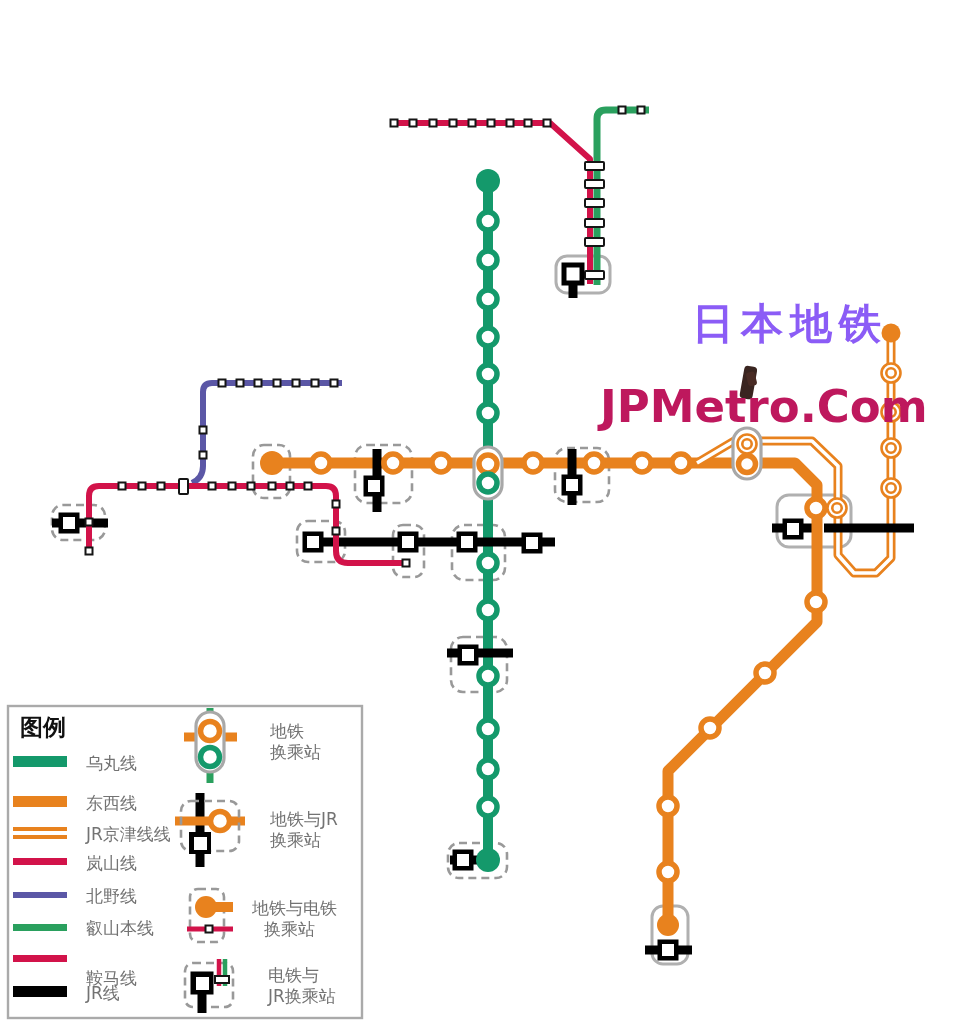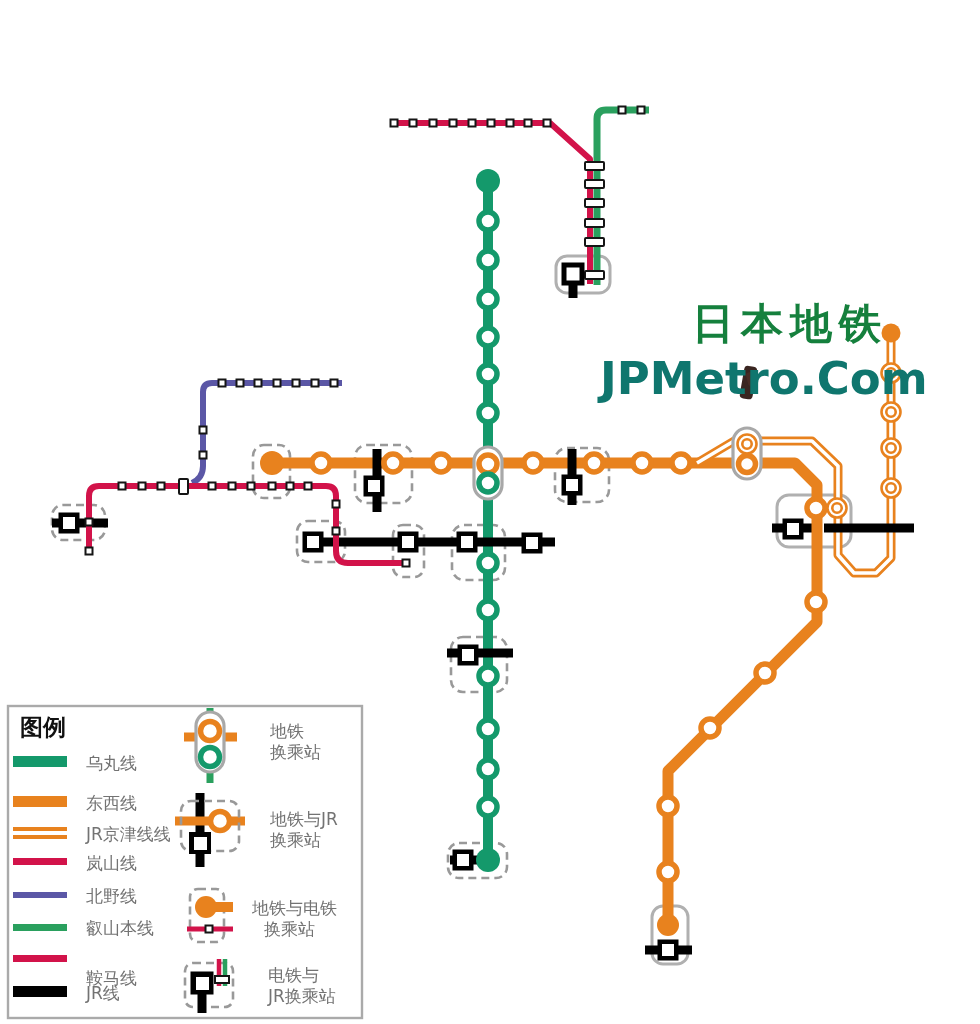--- a/index.html
+++ b/index.html
@@ -22,22 +22,22 @@
   .dr{fill:#fff;stroke:#e8821e;stroke-width:2.6;}
   .dr2{fill:none;stroke:#e8821e;stroke-width:2.6;}
   .ts{fill:#fff;stroke:#151515;stroke-width:2;}
   .jrq{fill:#000;} .jrqi{fill:#fff;}
   .term-t{fill:#14996b;} .term-o{fill:#e8821e;}
   .box{fill:none;stroke:#999;stroke-width:2.6;stroke-dasharray:8 5;}
   .boxs{fill:none;stroke:#b0b0b0;stroke-width:3;}
   .cap{fill:#fff;stroke:#a8a8a8;stroke-width:3.2;}
   
   .txt{position:absolute;color:#737373;white-space:nowrap;}
-  .title-cn{font-size:42px;font-weight:bold;letter-spacing:7px;color:#15803d;}
-  .title-site{font-size:45px;font-weight:bold;color:#0f766e;}
+  .title-cn{font-size:42px;font-weight:bold;letter-spacing:7px;color:#8b5cf6;}
+  .title-site{font-size:45px;font-weight:bold;color:#be185d;margin-top:28px;}
   .lg-head{font-size:23px;font-weight:bold;color:#111;}
   .lg-line{font-size:17px;}
   .lg-sym{font-size:17px;line-height:19px;}
 </style>
 </head>
 <body>
 
 <div id="stage">
 <svg width="980" height="1024" viewBox="0 0 980 1024">
 

